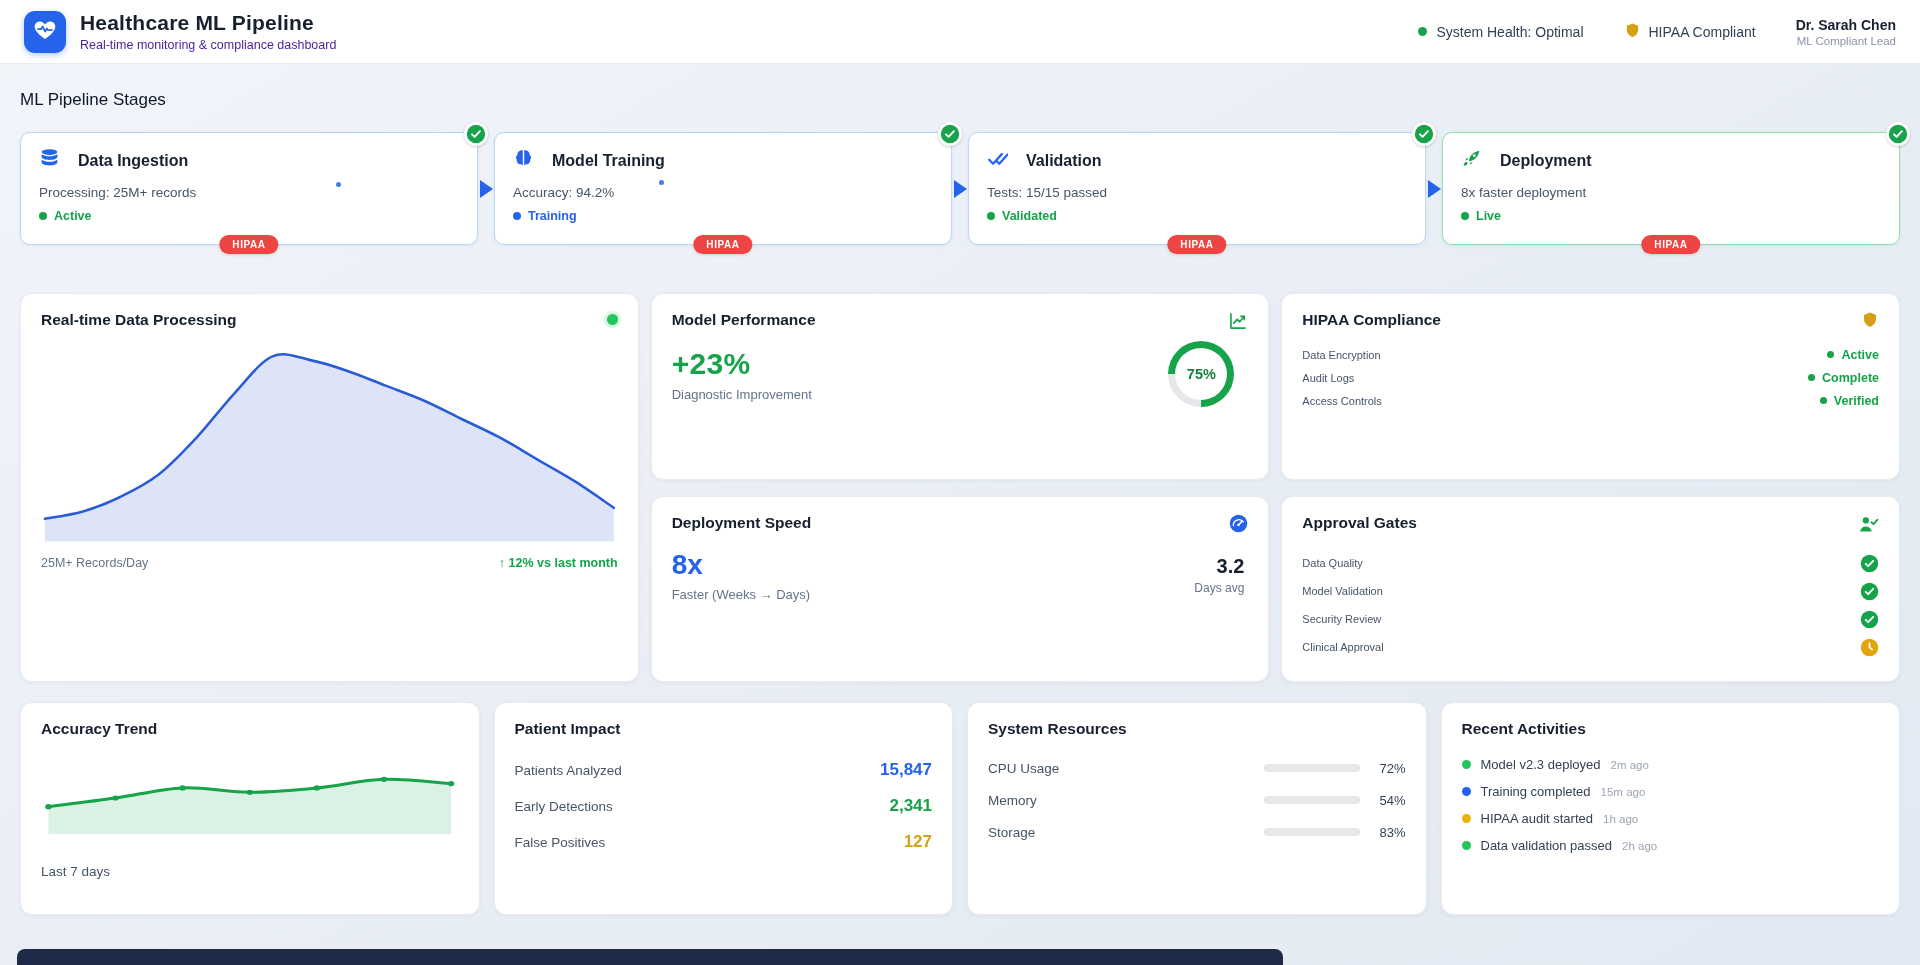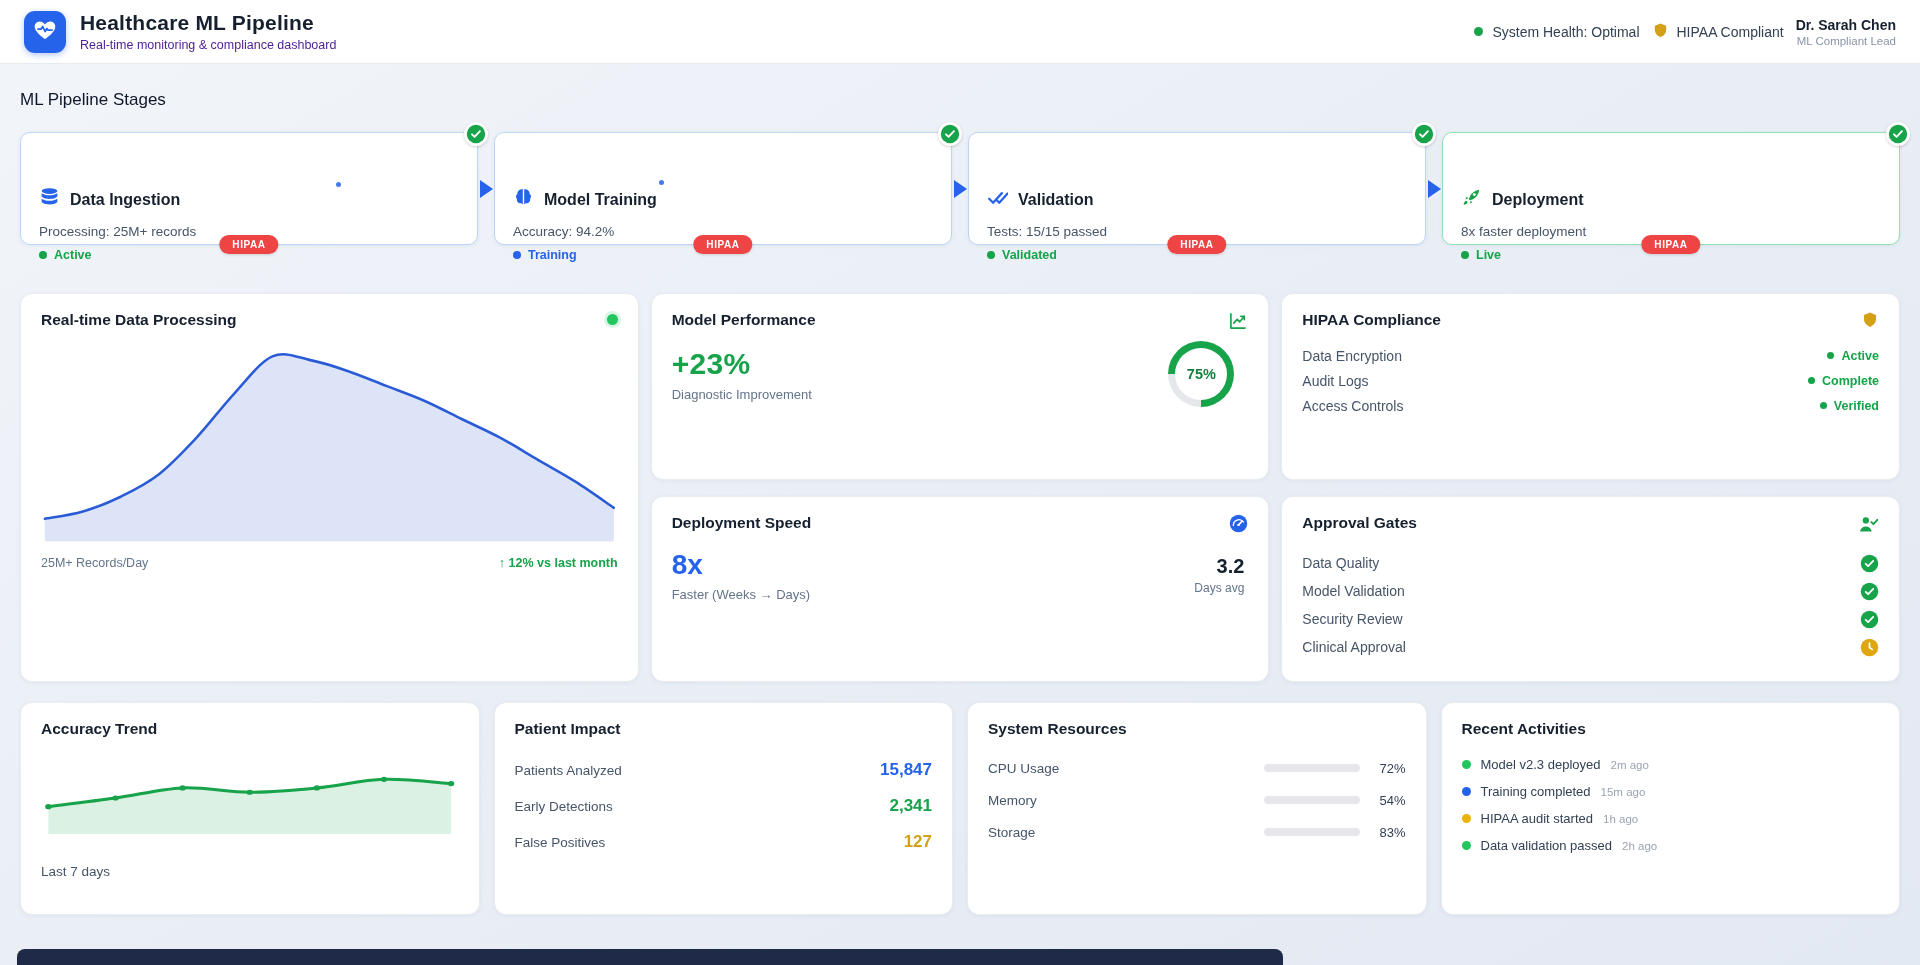--- a/index.html
+++ b/index.html
@@ -17,41 +17,41 @@
   }
   .header-left { display:flex; align-items:center; gap:14px; }
   .logo {
     width:42px; height:42px; border-radius:11px; background:#2563eb;
     display:flex; align-items:center; justify-content:center;
     box-shadow:0 2px 6px rgba(37,99,235,.35);
   }
   .logo svg { width:24px; height:24px; }
   .app-title { font-size:21px; font-weight:700; color:#16202e; letter-spacing:.2px; }
   .app-subtitle { font-size:12.5px; color:#4c1d95; margin-top:3px; }
-  .header-right { display:flex; align-items:center; gap:12px; }
+  .header-right { display:flex; align-items:center; gap:40px; }
   .health-item { display:flex; align-items:center; gap:9px; font-size:14px; color:#334155; }
   .dot { width:9px; height:9px; border-radius:50%; display:inline-block; }
   .dot-green { background:#18a34a; }
   .hipaa-item { display:flex; align-items:center; gap:8px; font-size:14px; color:#334155; }
   .hipaa-item svg { width:17px; height:17px; }
   .user-block { text-align:right; }
   .user-name { font-size:14px; font-weight:700; color:#16202e; }
   .user-role { font-size:11.5px; color:#8a94a6; margin-top:2px; }
 
   
   .content { padding:0 20px; }
   .section-title { font-size:17px; font-weight:400; color:#0f172a; margin:26px 0 22px 0; }
   .stages { display:grid; grid-template-columns:repeat(4,1fr); column-gap:16px; }
   .stage-card {
     position:relative; background:#fff; border:1px solid #bcd6f7; border-radius:10px;
     height:113px; padding:15px 18px 12px 18px;
     box-shadow:0 1px 4px rgba(30,64,120,.07); cursor:pointer;
   }
   .stage-card.live { border-color:#8fe2ae; }
-  .stage-head { display:flex; align-items:center; gap:10px;margin-top:39px; }
+  .stage-head { display:flex; align-items:center; gap:18px; }
   .stage-head svg { width:21px; height:21px; }
   .stage-name { font-size:16px; font-weight:700; color:#16202e; }
   .stage-detail { font-size:13.5px; color:#475569; margin-top:12px; }
   .stage-status { display:flex; align-items:center; gap:7px; margin-top:9px; font-size:12.5px; font-weight:600; }
   .stage-status .dot { width:8px; height:8px; }
   .corner-check {
     position:absolute; top:-11px; right:-11px; width:24px; height:24px; border-radius:50%;
     background:#fff; border:2px solid #fff; box-shadow:0 1px 3px rgba(0,0,0,.18);
   }
   .corner-check svg { width:100%; height:100%; display:block; }
@@ -96,21 +96,21 @@
   
   .pulse-dot { width:11px; height:11px; border-radius:50%; background:#22c55e; box-shadow:0 0 0 3px rgba(34,197,94,.18); margin-top:3px; }
   .proc-chart { width:100%; height:212px; margin-top:6px; display:block; }
   .proc-footer { display:flex; justify-content:space-between; margin-top:9px; }
   .proc-left { font-size:12.5px; color:#64748b; }
   .proc-right { font-size:12.5px; font-weight:600; color:#16a34a; }
 
   
   .kv-rows { margin-top:10px; }
   .kv-row { display:flex; align-items:center; justify-content:space-between; padding:4.5px 0; }
-  .kv-label { font-size:14px; color:#475569; }
+  .kv-label { font-size:11px; color:#475569; }
   .kv-status { display:flex; align-items:center; gap:7px; font-size:12.5px; font-weight:600; color:#16a34a; }
   .kv-status .dot { width:7px; height:7px; background:#16a34a; }
   .gate-icon svg { width:19px; height:19px; display:block; }
   .shield-sm svg { width:18px; height:18px; }
   .usercheck-sm svg { width:21px; height:21px; }
 
   
   .ds-body { display:flex; justify-content:space-between; align-items:flex-start; margin-top:12px; padding-right:4px; }
   .big-blue { font-size:28px; font-weight:800; color:#2563eb; }
   .ds-right { text-align:right; margin-top:6px; }

